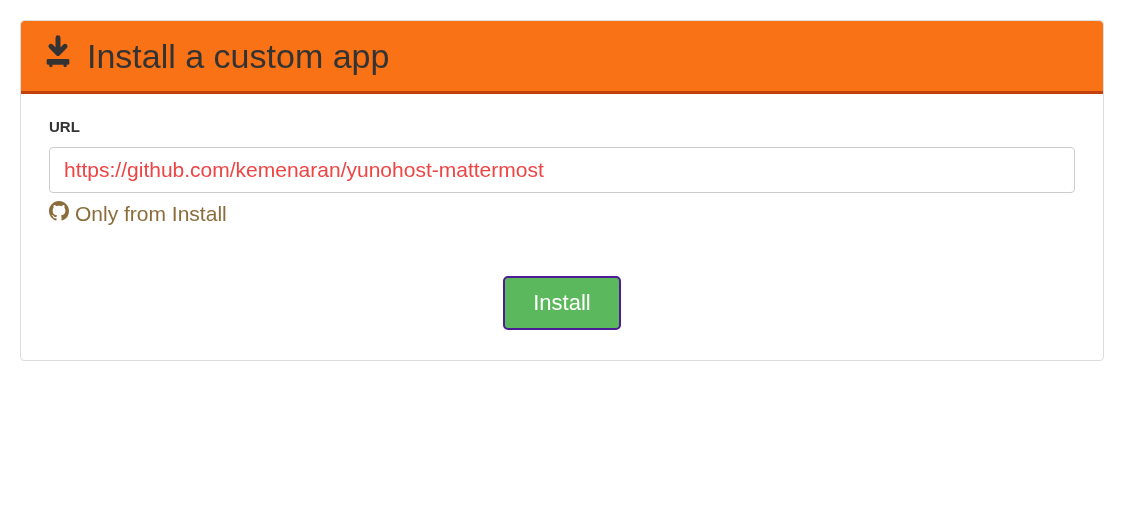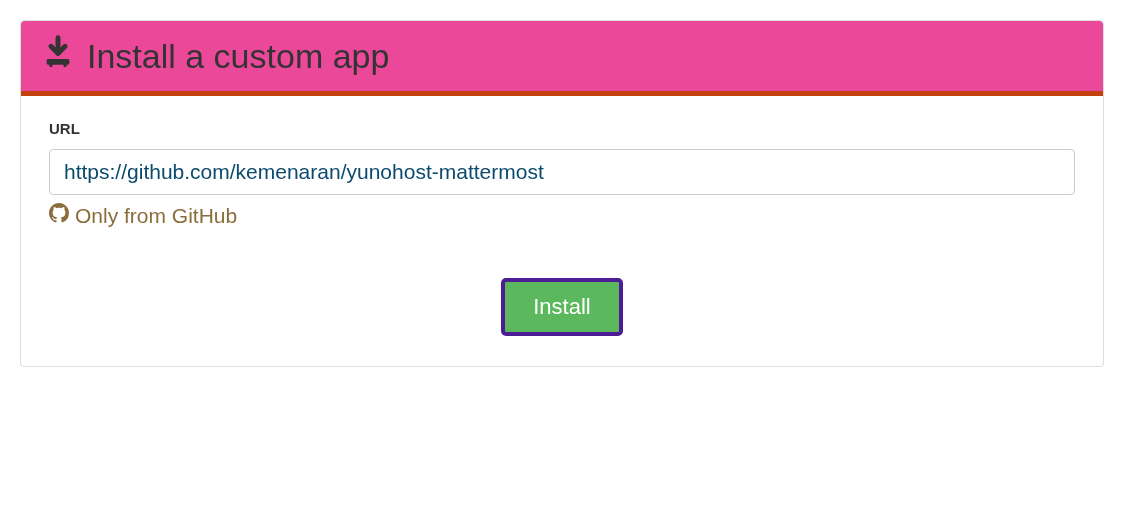--- a/index.html
+++ b/index.html
@@ -13,22 +13,22 @@
       padding: 20px;
       color: #333333;
     }
     .panel {
       border: 1px solid #dddddd;
       border-radius: 4px;
       width: 1084px;
       background: #ffffff;
     }
     .panel-header {
-      background: #ec4899;
-      border-bottom: 5px solid #c2410c;
+      background: #f97316;
+      border-bottom: 3px solid #c2410c;
       padding: 14px 20px;
       border-radius: 4px 4px 0 0;
     }
     .panel-title {
       font-size: 34px;
       font-weight: 400;
       color: #333333;
       display: flex;
       align-items: center;
       gap: 8px;
@@ -47,42 +47,42 @@
       color: #333333;
       display: block;
       margin-bottom: 12px;
     }
     .form-input {
       width: 100%;
       padding: 10px 14px;
       border: 1px solid #cccccc;
       border-radius: 4px;
       font-size: 21px;
-      color: #0c4a6e;
+      color: #ef4444;
       font-family: inherit;
       background: #ffffff;
     }
     .help-text {
       margin-top: 8px;
       font-size: 21px;
       color: #8a6d3b;
       display: flex;
       align-items: center;
       gap: 6px;
     }
     .github-icon {
       display: inline-block;
     }
     .button-row {
       text-align: center;
       margin-top: 50px;
     }
     .btn-install {
       background: #5cb85c;
-      border: 4px solid #4c1d95;
+      border: 2px solid #4c1d95;
       color: #ffffff;
       font-size: 22px;
       padding: 12px 28px;
       border-radius: 5px;
       cursor: pointer;
       font-family: inherit;
     }
   </style>
 </head>
 <body>
@@ -103,19 +103,19 @@
   </div>
   <div class="panel-body">
     <label class="form-label">URL</label>
     <input type="text" class="form-input" value="https://github.com/kemenaran/yunohost-mattermost" style="">
     <div class="help-text">
       <span class="github-icon">
         <svg width="20" height="20" viewBox="0 0 16 16" fill="#8a6d3b">
           <path d="M8 0C3.58 0 0 3.58 0 8c0 3.54 2.29 6.53 5.47 7.59.4.07.55-.17.55-.38 0-.19-.01-.82-.01-1.49-2.01.37-2.53-.49-2.69-.94-.09-.23-.48-.94-.82-1.13-.28-.15-.68-.52-.01-.53.63-.01 1.08.58 1.23.82.72 1.21 1.87.87 2.33.66.07-.52.28-.87.51-1.07-1.78-.2-3.64-.89-3.64-3.95 0-.87.31-1.59.82-2.15-.08-.2-.36-1.02.08-2.12 0 0 .67-.21 2.2.82.64-.18 1.32-.27 2-.27.68 0 1.36.09 2 .27 1.53-1.04 2.2-.82 2.2-.82.44 1.1.16 1.92.08 2.12.51.56.82 1.27.82 2.15 0 3.07-1.87 3.75-3.65 3.95.29.25.54.73.54 1.48 0 1.07-.01 1.93-.01 2.2 0 .21.15.46.55.38A8.013 8.013 0 0016 8c0-4.42-3.58-8-8-8z"></path>
         </svg>
       </span>
-      <span>Only from GitHub</span>
+      <span>Only from Install</span>
     </div>
     <div class="button-row">
       <button class="btn-install">Install</button>
     </div>
   </div>
 </div>
 
 </body></html>

